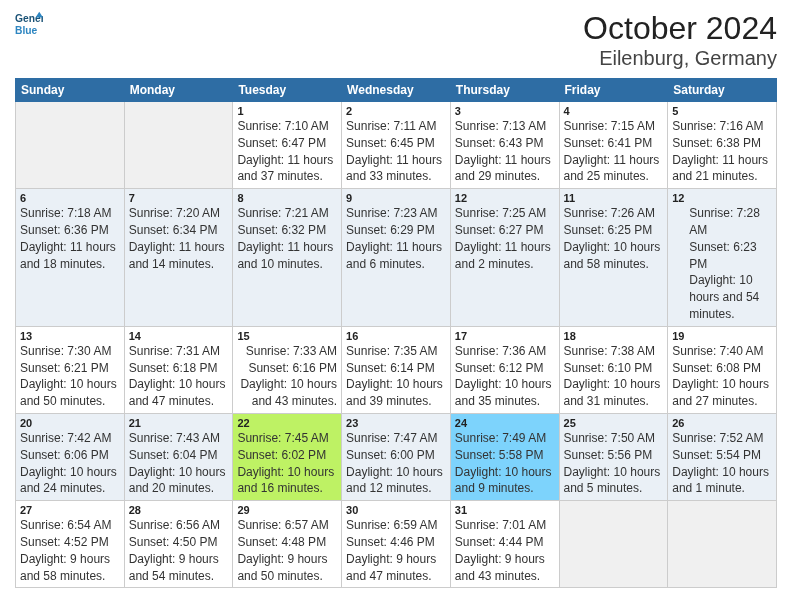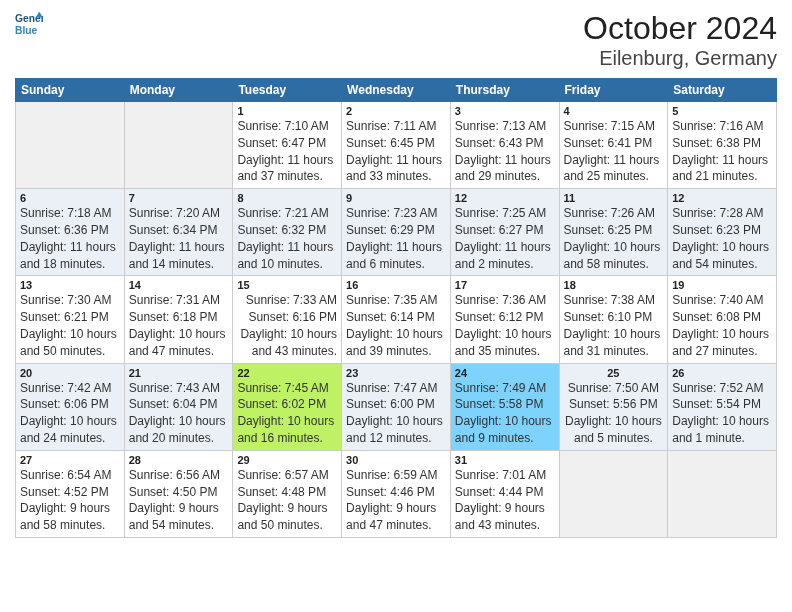--- a/index.html
+++ b/index.html
@@ -182,21 +182,21 @@
 Daylight: 11 hours and 2 minutes.</div>
           </td>
           <td style="background: rgb(234, 240, 246);">
             <span class="day-num">11</span>
             <div class="cell-text" style="white-space: pre-line;">Sunrise: 7:26 AM
 Sunset: 6:25 PM
 Daylight: 10 hours and 58 minutes.</div>
           </td>
           <td style="background: rgb(234, 240, 246);">
             <span class="day-num">12</span>
-            <div class="cell-text" style="white-space: pre-line;">Sunrise: 7:28 AM
+            <div class="cell-text" style="white-space: pre-line; margin-left: 17px;">Sunrise: 7:28 AM
 Sunset: 6:23 PM
 Daylight: 10 hours and 54 minutes.</div>
           </td>
         </tr>
         <tr>
           <td>
             <span class="day-num">13</span>
             <div class="cell-text" style="white-space: pre-line;">Sunrise: 7:30 AM
 Sunset: 6:21 PM
 Daylight: 10 hours and 50 minutes.</div>
@@ -262,21 +262,21 @@
             <div class="cell-text" style="white-space: pre-line;">Sunrise: 7:47 AM
 Sunset: 6:00 PM
 Daylight: 10 hours and 12 minutes.</div>
           </td>
           <td style="background: #7dd3fc;">
             <span class="day-num">24</span>
             <div class="cell-text" style="white-space: pre-line;">Sunrise: 7:49 AM
 Sunset: 5:58 PM
 Daylight: 10 hours and 9 minutes.</div>
           </td>
-          <td style="background: rgb(234, 240, 246); text-align: center;">
+          <td style="background: rgb(234, 240, 246);">
             <span class="day-num">25</span>
             <div class="cell-text" style="white-space: pre-line;">Sunrise: 7:50 AM
 Sunset: 5:56 PM
 Daylight: 10 hours and 5 minutes.</div>
           </td>
           <td style="background: rgb(234, 240, 246);">
             <span class="day-num">26</span>
             <div class="cell-text" style="white-space: pre-line;">Sunrise: 7:52 AM
 Sunset: 5:54 PM
 Daylight: 10 hours and 1 minute.</div>

